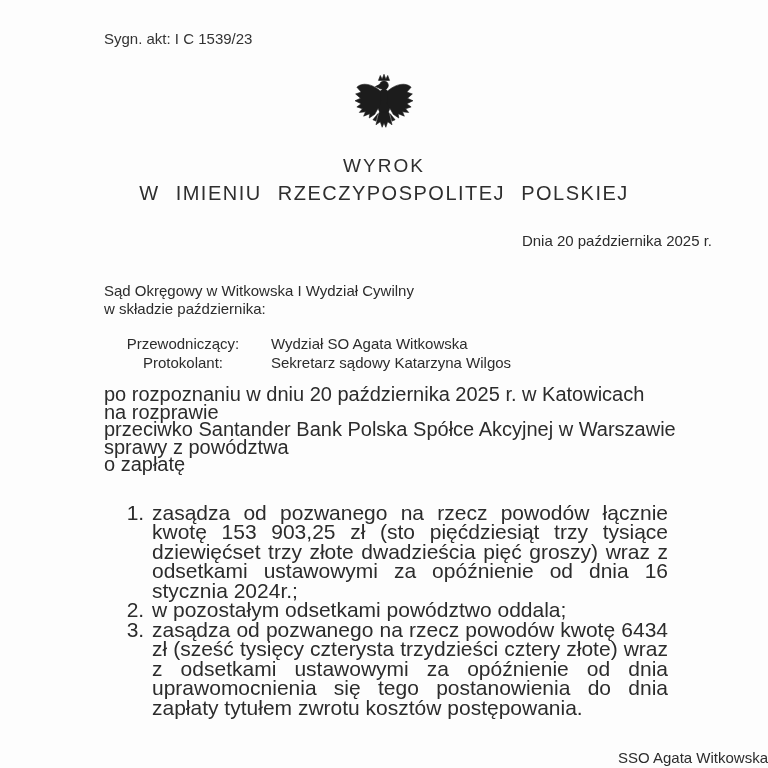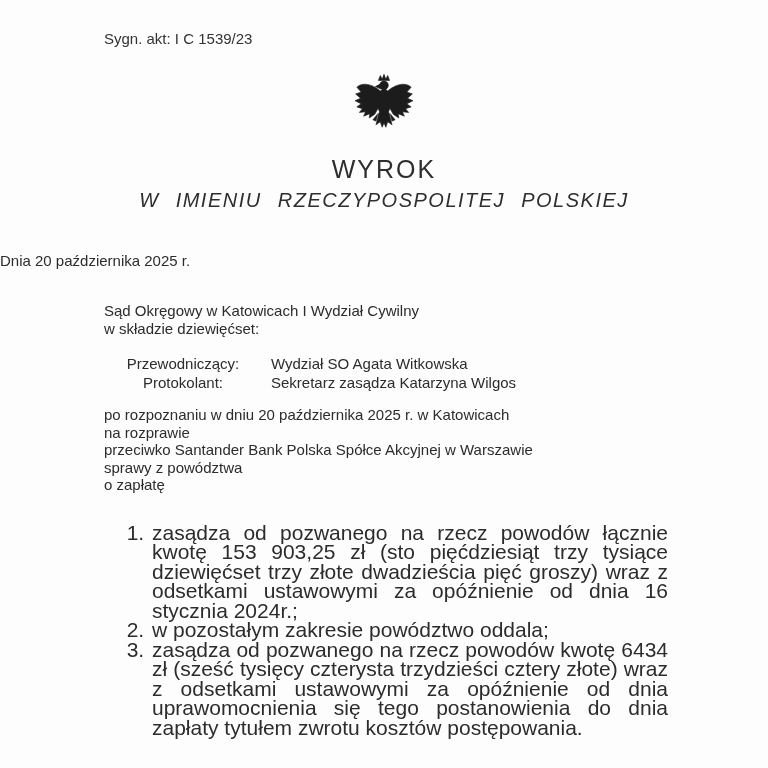--- a/index.html
+++ b/index.html
@@ -23,37 +23,37 @@
     color: #333;
   }
   .emblem-wrap {
     text-align: center;
     margin-top: 26px;
     height: 76px;
   }
   .emblem-wrap svg { display: inline-block; }
   .title {
     text-align: center;
-    font-size: 25px;
+    font-size: 19px;
     letter-spacing: 2px;
     margin-top: 6px;
     color: #2e2e2e;
   }
   .subtitle {
     text-align: center;
     font-size: 20px;
     letter-spacing: 1.5px;
     word-spacing: 9px;
     margin-top: 5px;
     color: #2e2e2e;
-    font-style: italic;
   }
   .date-line {
-    padding-right: 72px;
-    margin-top: 40px;
+    text-align: right;
+    padding-right: 56px;
+    margin-top: 27px;
     font-size: 15px;
   }
   .court {
     margin: 33px 0 0 104px;
     font-size: 15px;
     line-height: 18px;
   }
   .panel {
     margin-top: 17px;
     font-size: 15px;
@@ -61,21 +61,21 @@
     margin-left: 104px;
   }
   .panel-row .role {
     display: inline-block;
     width: 158px;
     text-align: center;
     margin-right: 9px;
   }
   .case-block {
     margin: 14px 0 0 104px;
-    font-size: 15px;
+    font-size: 20px;
     line-height: 17.5px;
   }
   .rulings {
     margin: 29px 100px 0 122px;
     padding-left: 28px;
     font-size: 21px;
     line-height: 19.5px;
     text-align: justify;
   }
   .rulings li { padding-left: 2px; }
@@ -117,42 +117,42 @@
       </svg>
     </span>
   </div>
 
   <div class="title">WYROK</div>
   <div class="subtitle">W IMIENIU RZECZYPOSPOLITEJ POLSKIEJ</div>
 
   <div class="date-line">Dnia 20 października 2025 r.</div>
 
   <div class="court">
-    <div>Sąd Okręgowy w Katowicach  I Wydział Cywilny</div>
-    <div>w składzie dziewięćset:</div>
+    <div>Sąd Okręgowy w Witkowska  I Wydział Cywilny</div>
+    <div>w składzie października:</div>
   </div>
 
   <div class="panel">
     <div class="panel-row">
       <span class="role">Przewodniczący:</span><span>Wydział SO Agata Witkowska</span>
     </div>
     <div class="panel-row">
-      <span class="role">Protokolant:</span><span>Sekretarz zasądza Katarzyna Wilgos</span>
+      <span class="role">Protokolant:</span><span>Sekretarz sądowy Katarzyna Wilgos</span>
     </div>
   </div>
 
   <div class="case-block">
     <div>po rozpoznaniu w dniu 20 października 2025 r.  w Katowicach</div>
     <div>na rozprawie</div>
     <div>przeciwko Santander Bank Polska Spółce Akcyjnej w Warszawie</div>
     <div>sprawy z powództwa</div>
     <div>o zapłatę</div>
   </div>
 
   <ol class="rulings">
     <li>zasądza od pozwanego na rzecz powodów łącznie kwotę 153 903,25 zł (sto pięćdziesiąt trzy tysiące dziewięćset trzy złote dwadzieścia pięć groszy) wraz z odsetkami ustawowymi za opóźnienie od dnia 16 stycznia 2024r.;</li>
-    <li>w pozostałym zakresie powództwo oddala;</li>
+    <li>w pozostałym odsetkami powództwo oddala;</li>
     <li>zasądza od pozwanego na rzecz powodów kwotę 6434 zł (sześć tysięcy czterysta trzydzieści cztery złote) wraz z odsetkami ustawowymi za opóźnienie od dnia uprawomocnienia się tego postanowienia do dnia zapłaty tytułem zwrotu kosztów postępowania.</li>
   </ol>
 
   <div class="signature">SSO Agata Witkowska</div>
 
 </div>
 
 </body></html>

